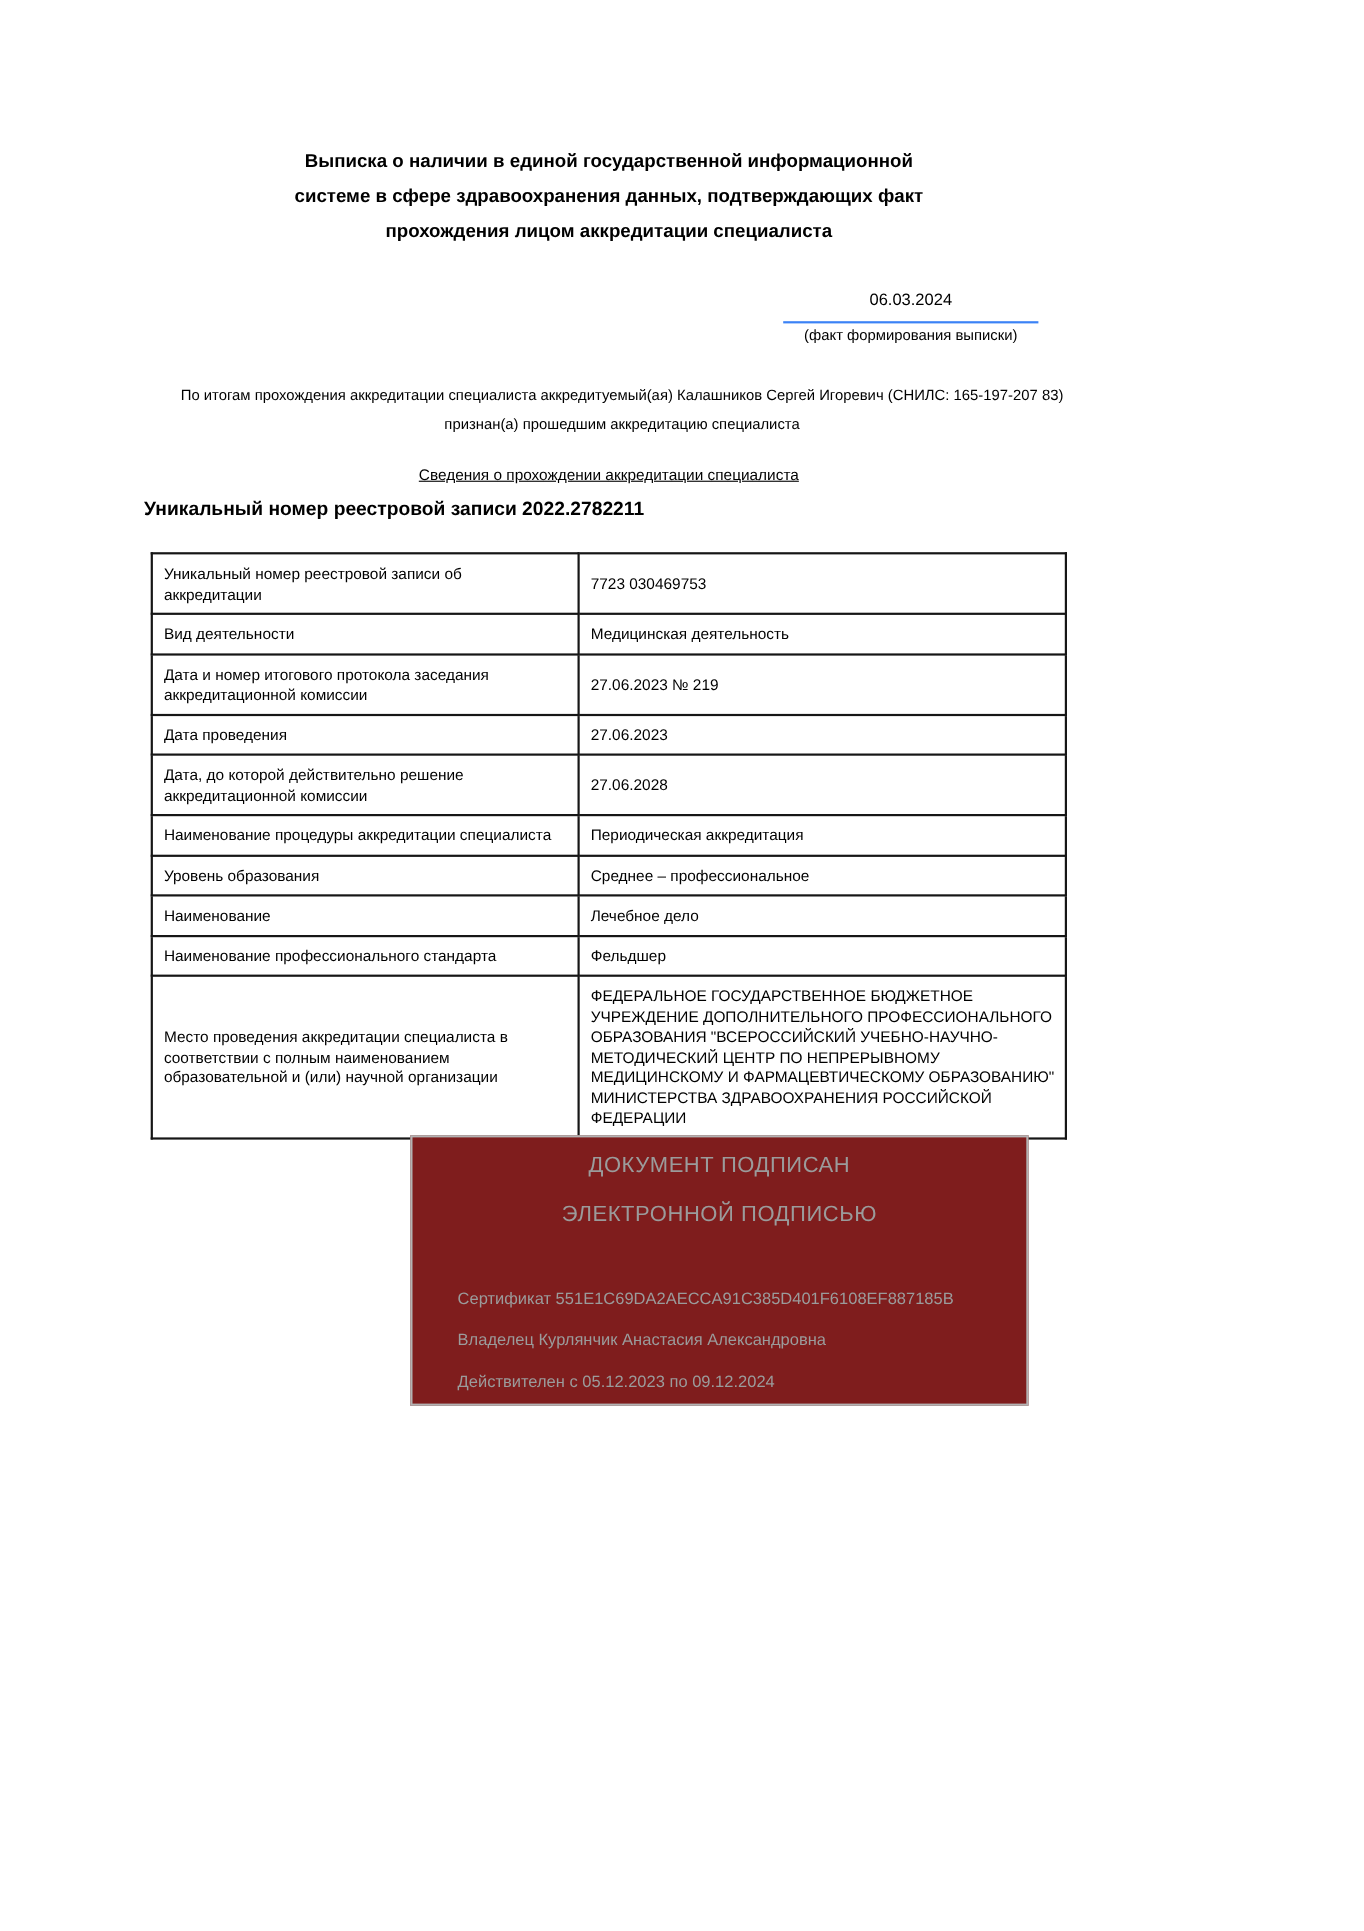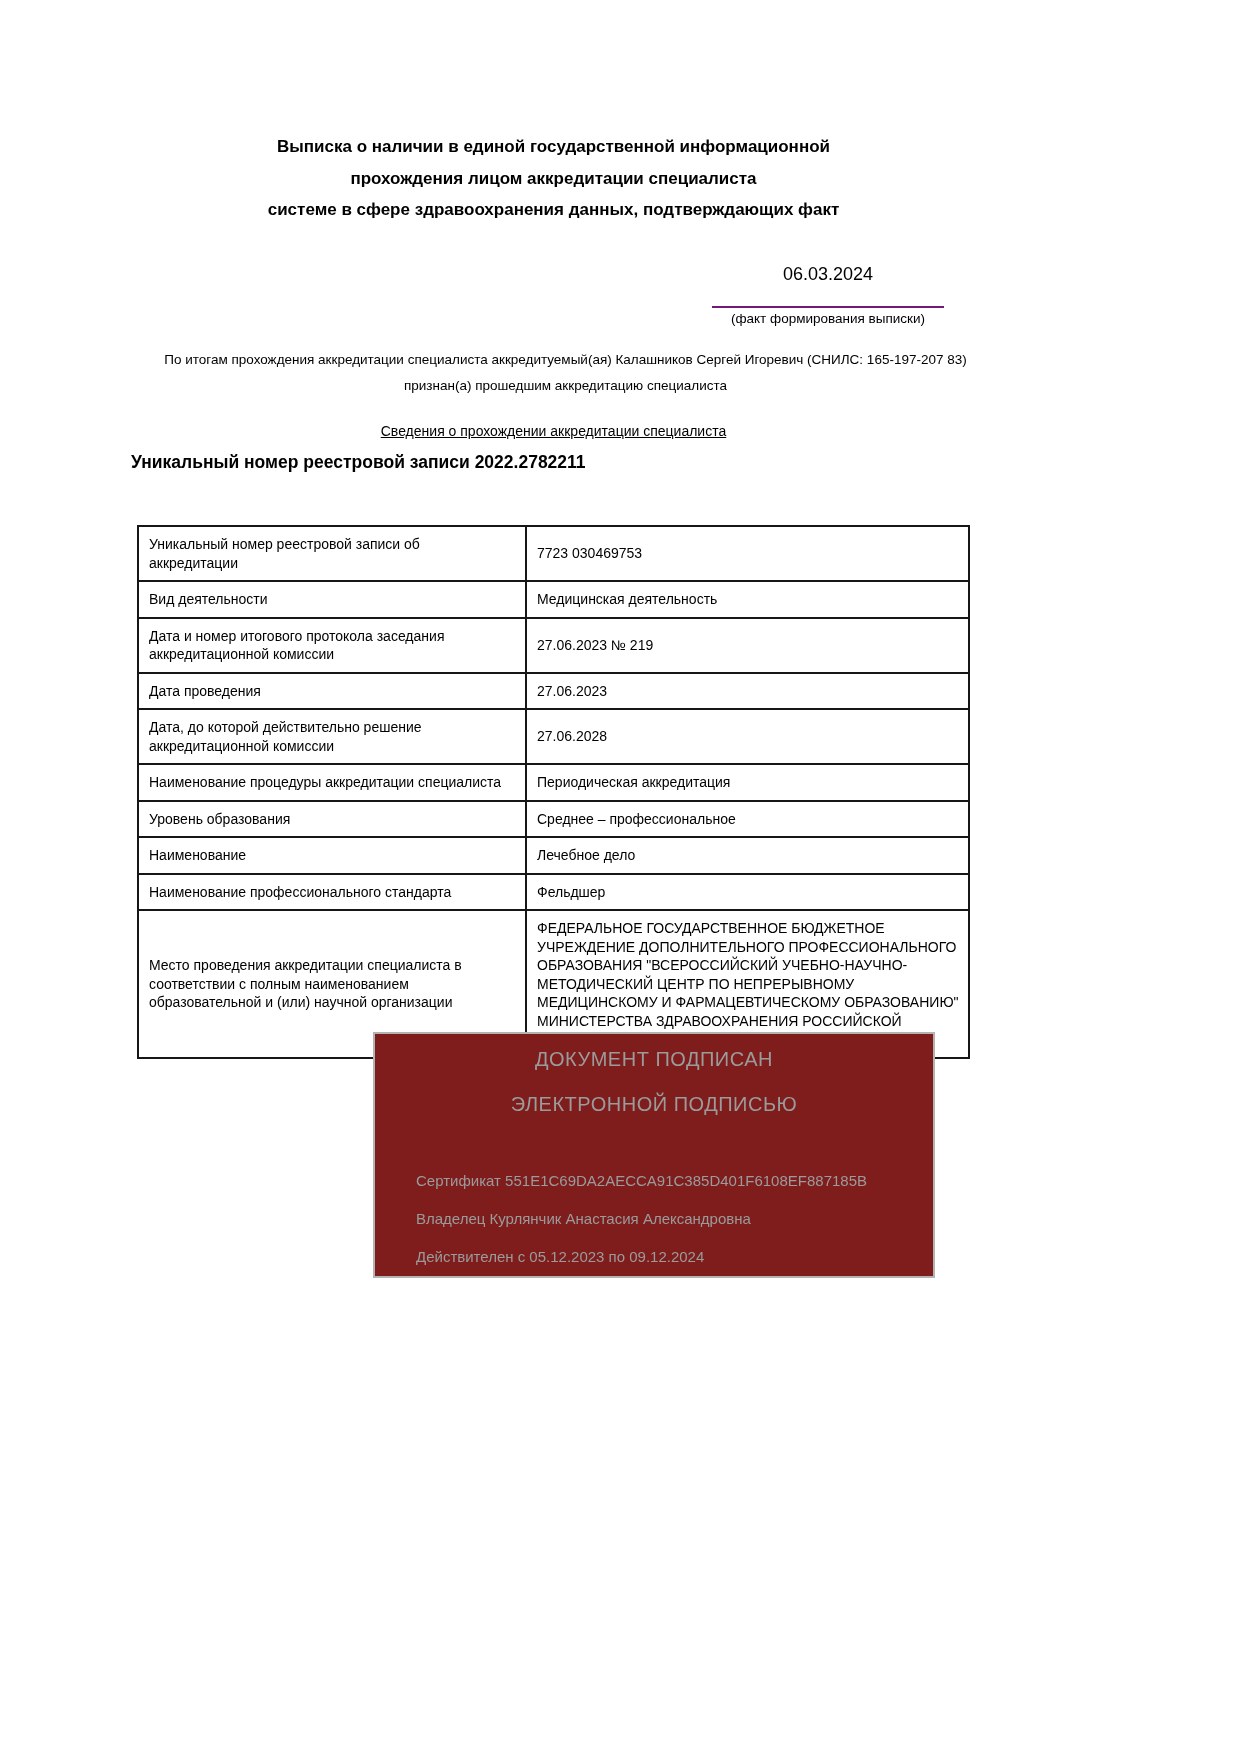--- a/index.html
+++ b/index.html
@@ -20,23 +20,23 @@
     font-weight: bold;
     font-size: 17px;
     line-height: 31.5px;
   }
   .date-block {
     position: absolute;
     top: 264px; left: 712px; width: 232px;
     text-align: center;
   }
   .date-value {
-    font-size: 18px;
-    padding-bottom: 21px;
-    border-bottom: 2px solid #701a75;
+    font-size: 15px;
+    padding-bottom: 11px;
+    border-bottom: 2px solid #3b82f6;
   }
   .date-caption {
     font-size: 13.5px;
     padding-top: 3px;
   }
   .intro {
     position: absolute;
     top: 347px; left: 145px; width: 841px;
     text-align: center;
     font-size: 13.5px;
@@ -51,21 +51,21 @@
   }
   .record-heading {
     position: absolute;
     top: 452px; left: 131px; width: 833px;
     text-align: left;
     font-size: 17.5px;
     font-weight: bold;
   }
   table.acc-table {
     position: absolute;
-    top: 525px; left: 137px; width: 833px;
+    top: 502px; left: 137px; width: 833px;
     border-collapse: collapse;
     table-layout: fixed;
   }
   table.acc-table td {
     border: 2px solid #161616;
     font-size: 14px;
     line-height: 18.5px;
     vertical-align: middle;
   }
   td.cell-label {
@@ -95,22 +95,22 @@
   }
   .sig-details div { margin-bottom: 21px; margin-left: 28px; }
 </style>
 </head>
 <body>
 
 <div class="page">
 
   <div class="doc-title">
     <div>Выписка о наличии в единой государственной информационной</div>
+    <div>системе в сфере здравоохранения данных, подтверждающих факт</div>
     <div>прохождения лицом аккредитации специалиста</div>
-    <div>системе в сфере здравоохранения данных, подтверждающих факт</div>
   </div>
 
   <div class="date-block">
     <div class="date-value">06.03.2024</div>
     <div class="date-caption">(факт формирования выписки)</div>
   </div>
 
   <div class="intro">По итогам прохождения аккредитации специалиста аккредитуемый(ая) Калашников Сергей Игоревич (СНИЛС: 165-197-207 83) признан(а) прошедшим аккредитацию специалиста</div>
 
   <div class="section-heading">Сведения о прохождении аккредитации специалиста</div>

